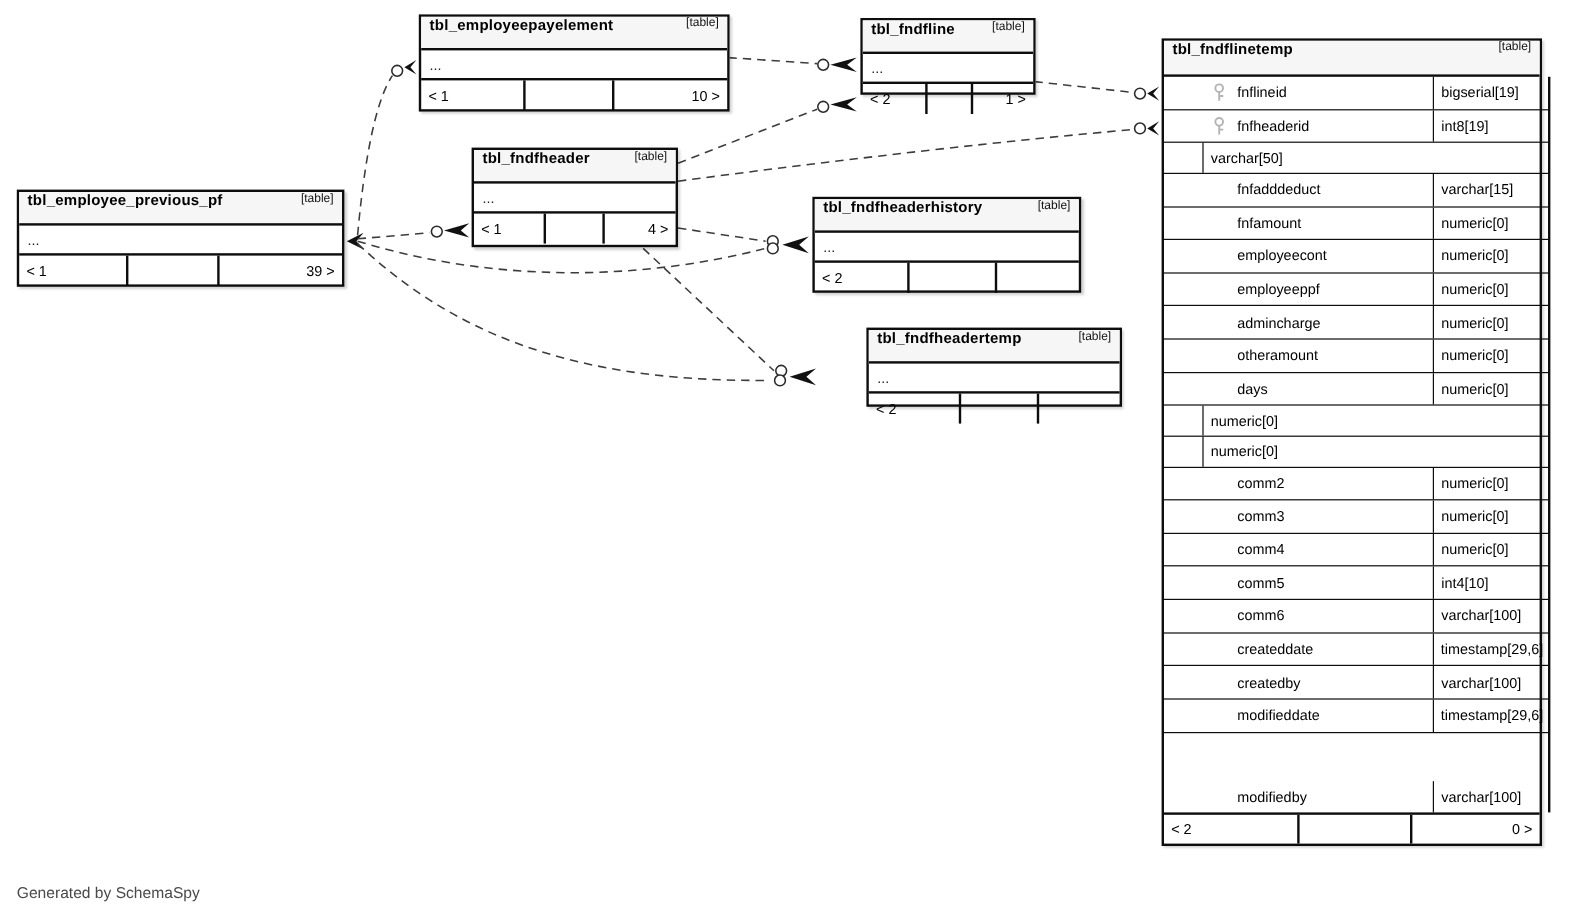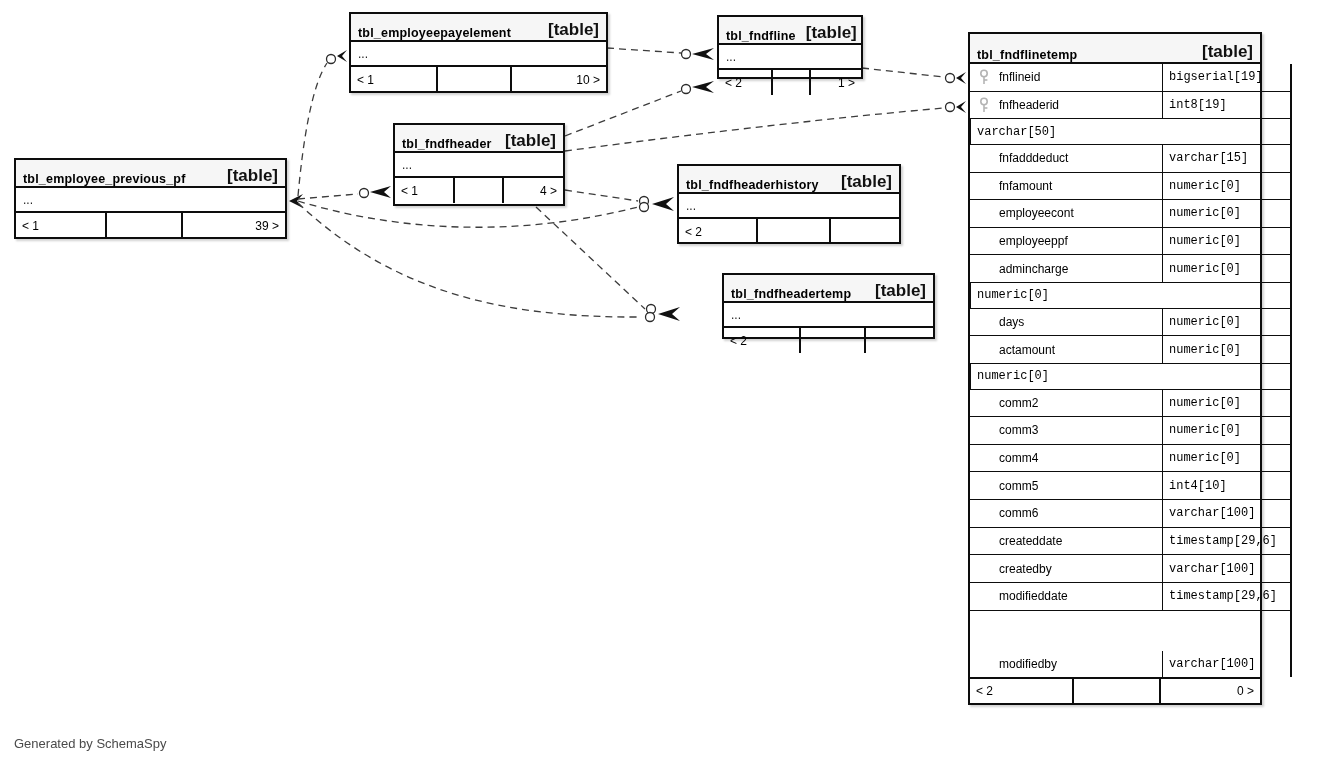--- a/index.html
+++ b/index.html
@@ -6,43 +6,43 @@
   html,body { width:1330px; height:764px; background:#ffffff; overflow:hidden;
               font-family:"Liberation Sans", sans-serif; color:#000; }
   .canvas { position:relative; width:1330px; height:764px; background:#fff; }
   svg.edges { position:absolute; left:0; top:0; width:1330px; height:764px; }
   svg.edges path { fill:none; stroke:#3c3c3c; stroke-width:1.3; stroke-dasharray:7 5; }
   svg.edges circle { fill:#ffffff; stroke:#2b2b2b; stroke-width:1.3; }
   svg.edges polygon { fill:#111; stroke:none; }
 
   .tbl { position:absolute; background:#fff; border:2px solid #0d0d0d;
          box-shadow:2px 2px 2px rgba(0,0,0,0.18); font-size:12px; }
-  .tbl-title { height:28px; display:flex; align-items:flex-end; justify-content:space-between;
+  .tbl-title { height:28px; display:flex; align-items:flex-start; justify-content:space-between;
                padding:0 7px; background:#f6f6f6; border-bottom:2px solid #0d0d0d; }
   .tname { font-weight:bold; font-size:12.5px; letter-spacing:0.2px; }
-  .ttag  { font-size:17px; color:#111; padding-left:10px; white-space:nowrap;font-weight:bold; }
+  .ttag  { font-size:10px; color:#111; padding-left:10px; white-space:nowrap; }
   .tbl-more { height:25px; display:flex; align-items:center; padding:0 7px;
               border-bottom:2px solid #0d0d0d; color:#222; }
   .tbl-footer { height:25px; display:flex; align-items:stretch; }
   .fcell { display:flex; align-items:center; padding:0 6px; }
   .fcell.b { border-right:2px solid #0d0d0d; }
   .fcell.right { justify-content:flex-end; }
 
   
-  .maintbl { position:absolute; left:968px; top:32px; width:294px; height:673px;
+  .maintbl { position:absolute; left:968px; top:32px; width:317px; height:673px;
              background:#fff; border:2px solid #0d0d0d; box-shadow:2px 2px 2px rgba(0,0,0,0.18);
              font-size:12px; display:flex; flex-direction:column; }
   .maintbl .tbl-title { flex:0 0 30px; height:30px; }
   .mrows { flex:1 1 auto; display:flex; flex-direction:column; width:322px;
            border-right:2px solid #0d0d0d; }
-  .mrow { flex:1 1 auto; display:flex; border-bottom:1.5px solid #0d0d0d; }
+  .mrow { flex:1 1 auto; display:flex; border-bottom:1.5px solid #0d0d0d;padding-left:32px; }
   .mrow:last-child { border-bottom:none;margin-top:40px; }
   .mcell { display:flex; align-items:center; }
   .mcell.name { width:192px; padding:0 4px 0 8px; }
-  .mcell.type { flex:1; border-left:1.5px solid #0d0d0d; padding:0 4px 0 6px;font-family:Liberation Mono, monospace; }
+  .mcell.type { flex:1; border-left:1.5px solid #0d0d0d; padding:0 4px 0 6px; }
   .keyicon { width:12px; height:16px; margin-right:9px; flex:0 0 12px; }
   .keyicon.hidden { visibility:hidden; }
   .mfooter { flex:0 0 26px; display:flex; border-top:2px solid #0d0d0d; }
   .mfooter .fcell { font-size:12px; }
   .mf1 { flex:0 0 36%; } .mf2 { flex:0 0 30%; } .mf3 { flex:1; }
 
   .credit { position:absolute; left:14px; top:736px; font-size:13px; color:#4a4a4a; }
 </style>
 </head>
 <body>
@@ -258,44 +258,44 @@
         <circle cx="6" cy="4.5" r="3.2" fill="none" stroke="#b4b4b4" stroke-width="1.6"></circle>
         <line x1="6" y1="7.7" x2="6" y2="15" stroke="#b4b4b4" stroke-width="1.6"></line>
         <line x1="6" y1="11" x2="9.4" y2="11" stroke="#b4b4b4" stroke-width="1.6"></line>
       </svg>
       <span class="cname">admincharge</span>
     </div>
     <div class="mcell type">numeric[0]</div>
   </div>
 
   <div class="mrow">
+    <div class="mcell name">
+      <svg class="keyicon hidden" viewBox="0 0 12 16">
+        <circle cx="6" cy="4.5" r="3.2" fill="none" stroke="#b4b4b4" stroke-width="1.6"></circle>
+        <line x1="6" y1="7.7" x2="6" y2="15" stroke="#b4b4b4" stroke-width="1.6"></line>
+        <line x1="6" y1="11" x2="9.4" y2="11" stroke="#b4b4b4" stroke-width="1.6"></line>
+      </svg>
+      <span class="cname">otheramount</span>
+    </div>
     <div class="mcell type">numeric[0]</div>
   </div>
 
   <div class="mrow">
     <div class="mcell name">
       <svg class="keyicon hidden" viewBox="0 0 12 16">
         <circle cx="6" cy="4.5" r="3.2" fill="none" stroke="#b4b4b4" stroke-width="1.6"></circle>
         <line x1="6" y1="7.7" x2="6" y2="15" stroke="#b4b4b4" stroke-width="1.6"></line>
         <line x1="6" y1="11" x2="9.4" y2="11" stroke="#b4b4b4" stroke-width="1.6"></line>
       </svg>
       <span class="cname">days</span>
     </div>
     <div class="mcell type">numeric[0]</div>
   </div>
 
   <div class="mrow">
-    <div class="mcell name">
-      <svg class="keyicon hidden" viewBox="0 0 12 16">
-        <circle cx="6" cy="4.5" r="3.2" fill="none" stroke="#b4b4b4" stroke-width="1.6"></circle>
-        <line x1="6" y1="7.7" x2="6" y2="15" stroke="#b4b4b4" stroke-width="1.6"></line>
-        <line x1="6" y1="11" x2="9.4" y2="11" stroke="#b4b4b4" stroke-width="1.6"></line>
-      </svg>
-      <span class="cname">actamount</span>
-    </div>
     <div class="mcell type">numeric[0]</div>
   </div>
 
   <div class="mrow">
     <div class="mcell type">numeric[0]</div>
   </div>
 
   <div class="mrow">
     <div class="mcell name">
       <svg class="keyicon hidden" viewBox="0 0 12 16">

